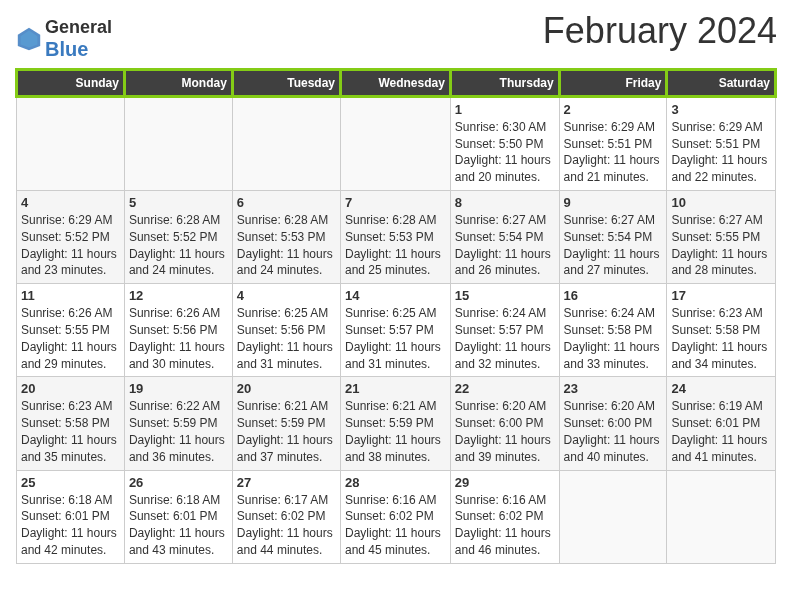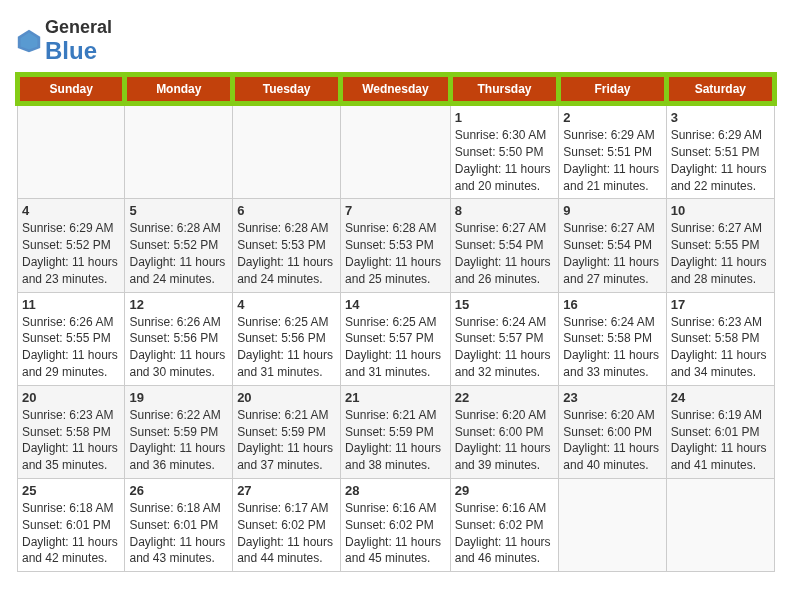--- a/index.html
+++ b/index.html
@@ -26,21 +26,21 @@
       display: flex;
       flex-direction: column;
       line-height: 1.1;
     }
     .logo-general {
       font-size: 18px;
       font-weight: bold;
       color: #333;
     }
     .logo-blue {
-      font-size: 24px;
+      font-size: 20px;
       font-weight: bold;
       color: #3a7abf;
     }
     .logo-icon {
       width: 28px;
       height: 28px;
       margin-right: 2px;
     }
     .title-area {
       text-align: right;
@@ -53,27 +53,27 @@
     .subtitle {
       font-size: 15px;
       color: #555;
     }
     table {
       width: 100%;
       border-collapse: collapse;
       font-size: 11px;
     }
     thead tr th {
-      background-color: #c2410c;
+      background-color: #404040;
       color: #fff;
       padding: 5px 4px;
-      text-align: center;
+      text-align: right;
       font-size: 12px;
       font-weight: bold;
-      border: 5px solid #84cc16;
+      border: 3px solid #84cc16;
     }
     tbody tr td {
       vertical-align: top;
       border: 1px solid #ccc;
       padding: 4px 4px;
       min-height: 80px;
       height: 88px;
       width: 113px;
       background: #fff;
     }
@@ -104,20 +104,21 @@
     <svg class="logo-icon" viewBox="0 0 40 40" xmlns="http://www.w3.org/2000/svg">
       <polygon points="20,4 36,14 36,30 20,36 4,30 4,14" fill="#3a7abf" opacity="0.85"></polygon>
       <polygon points="20,8 32,16 32,28 20,32 8,28 8,16" fill="#5a9fd4" opacity="0.7"></polygon>
     </svg>
     <div class="logo-text">
       <span class="logo-general">General</span>
       <span class="logo-blue">Blue</span>
     </div>
   </div>
   <div class="title-area">
+    <div class="month-title">February 2024</div>
   </div>
 </div>
 
 <table>
   <thead>
     <tr>
     <th>Sunday</th>
         <th>Monday</th>
         <th>Tuesday</th>
         <th>Wednesday</th>

